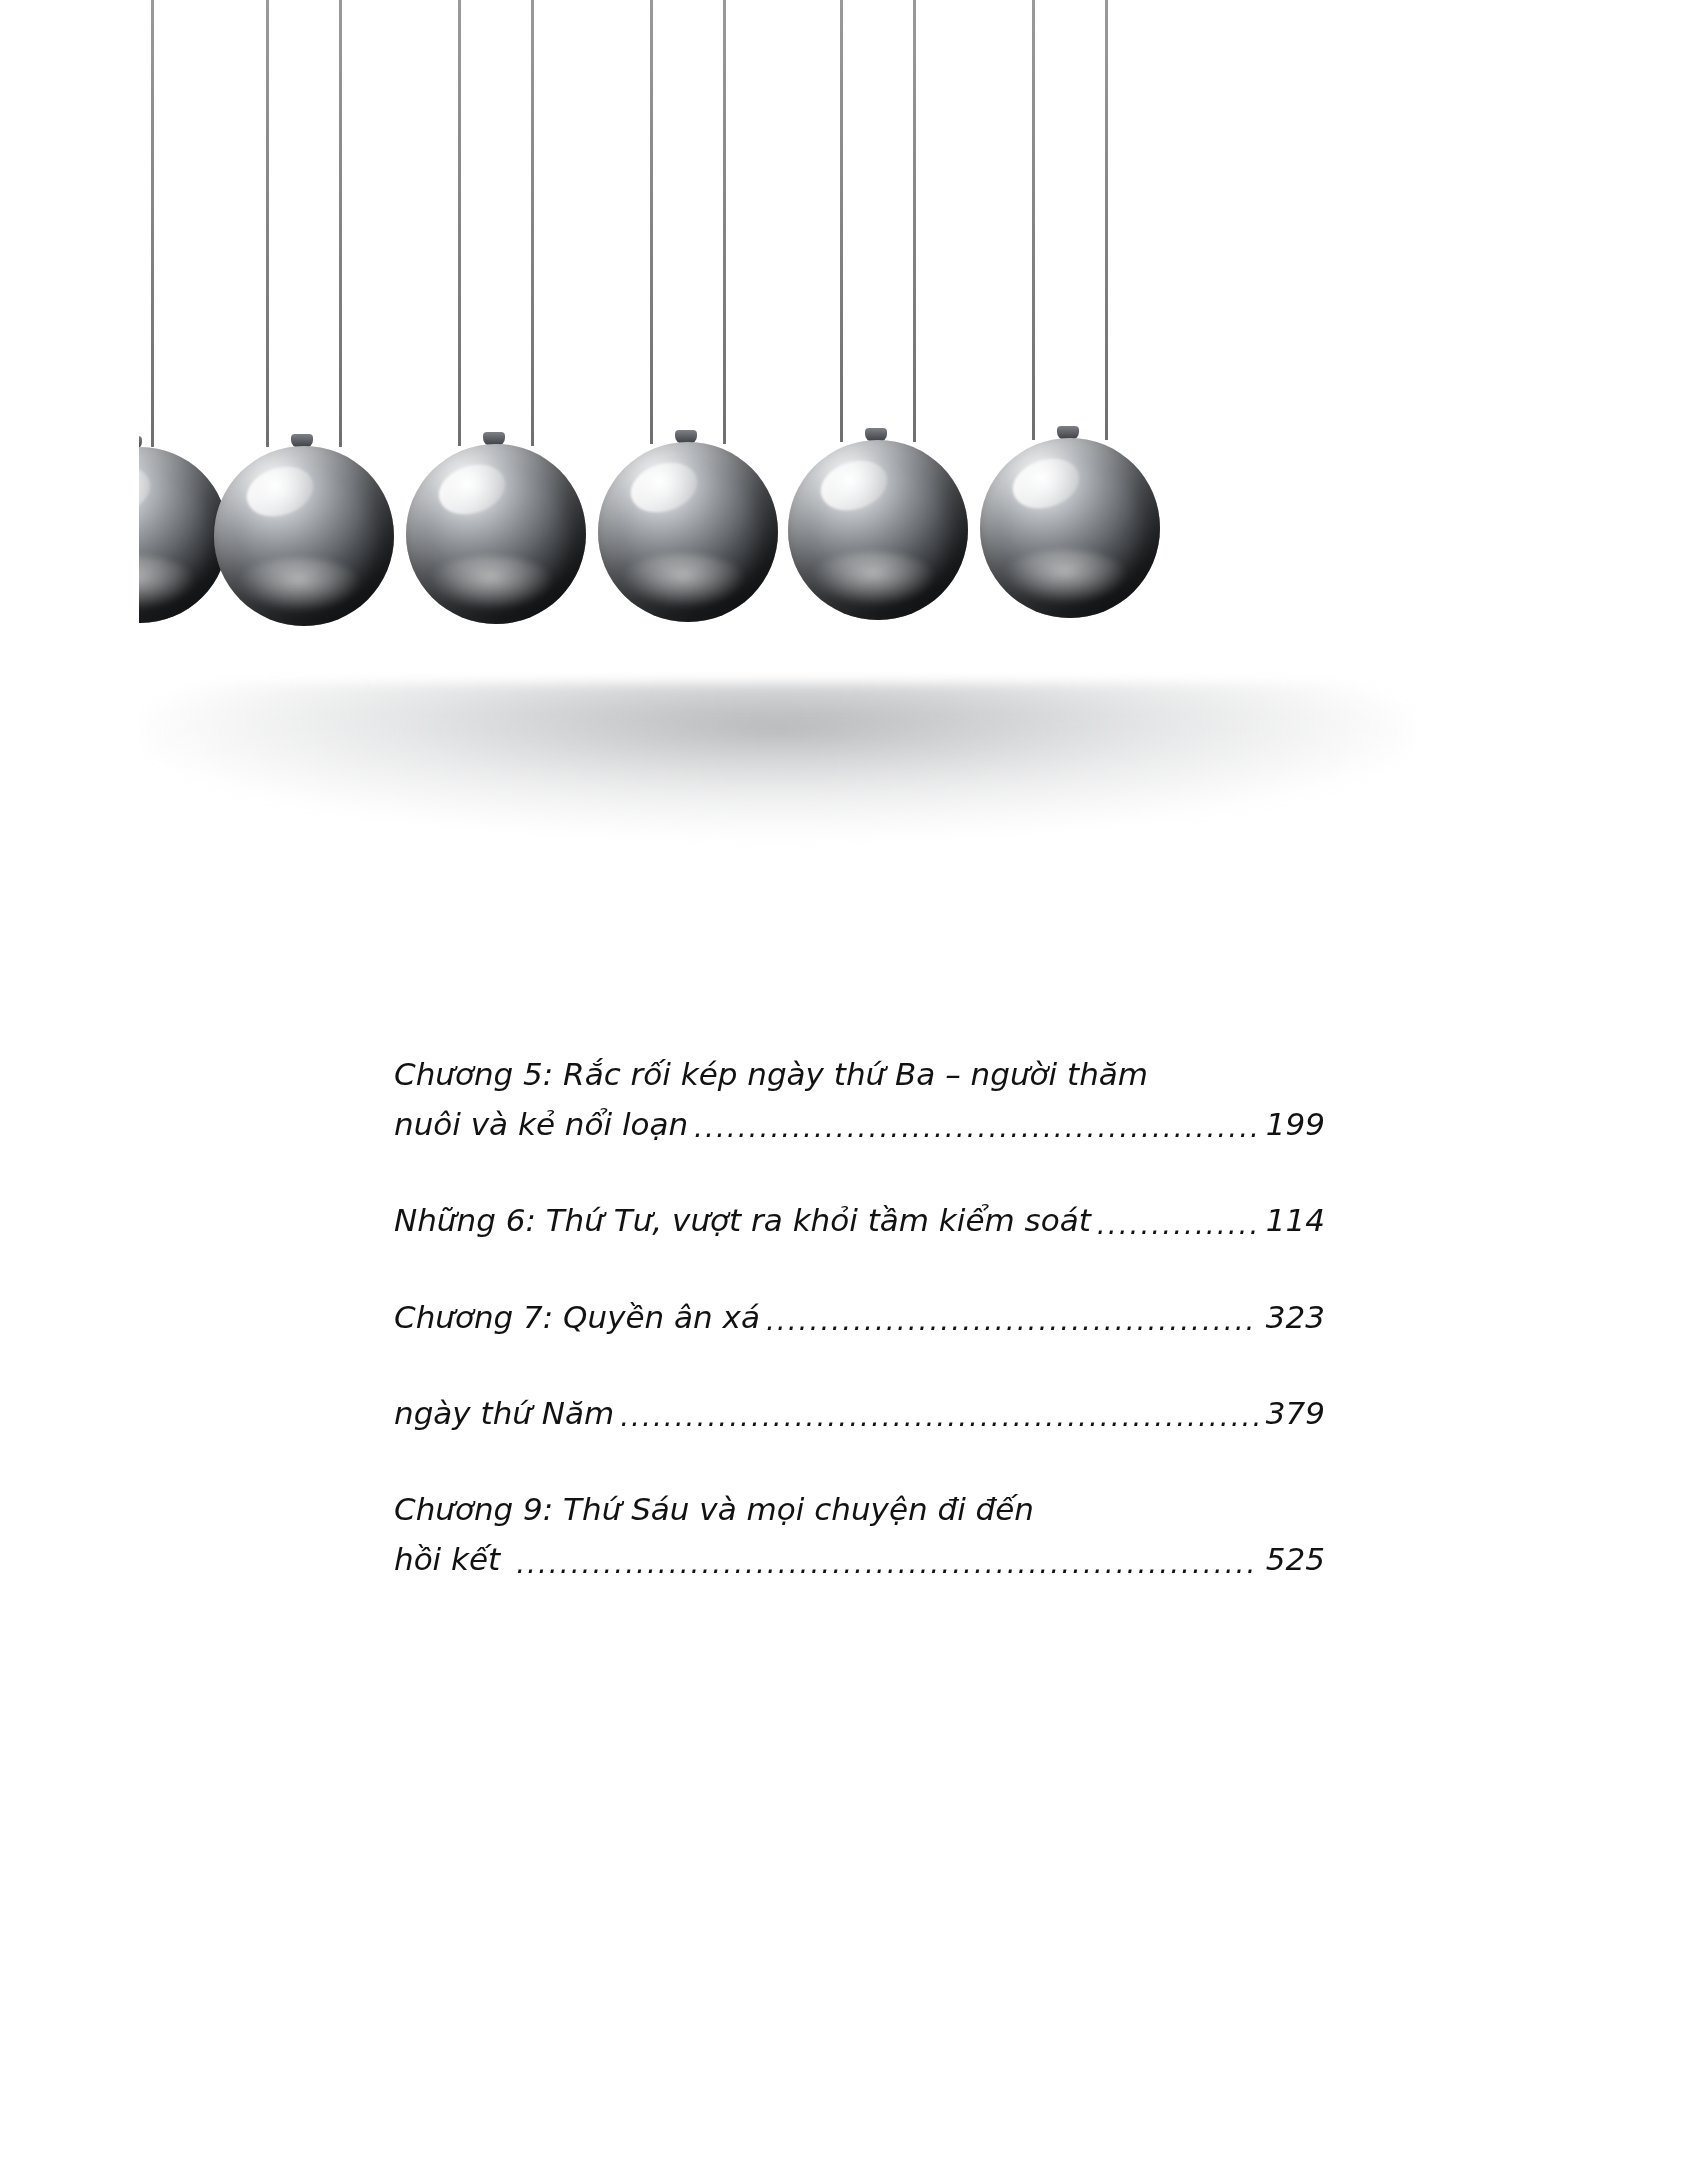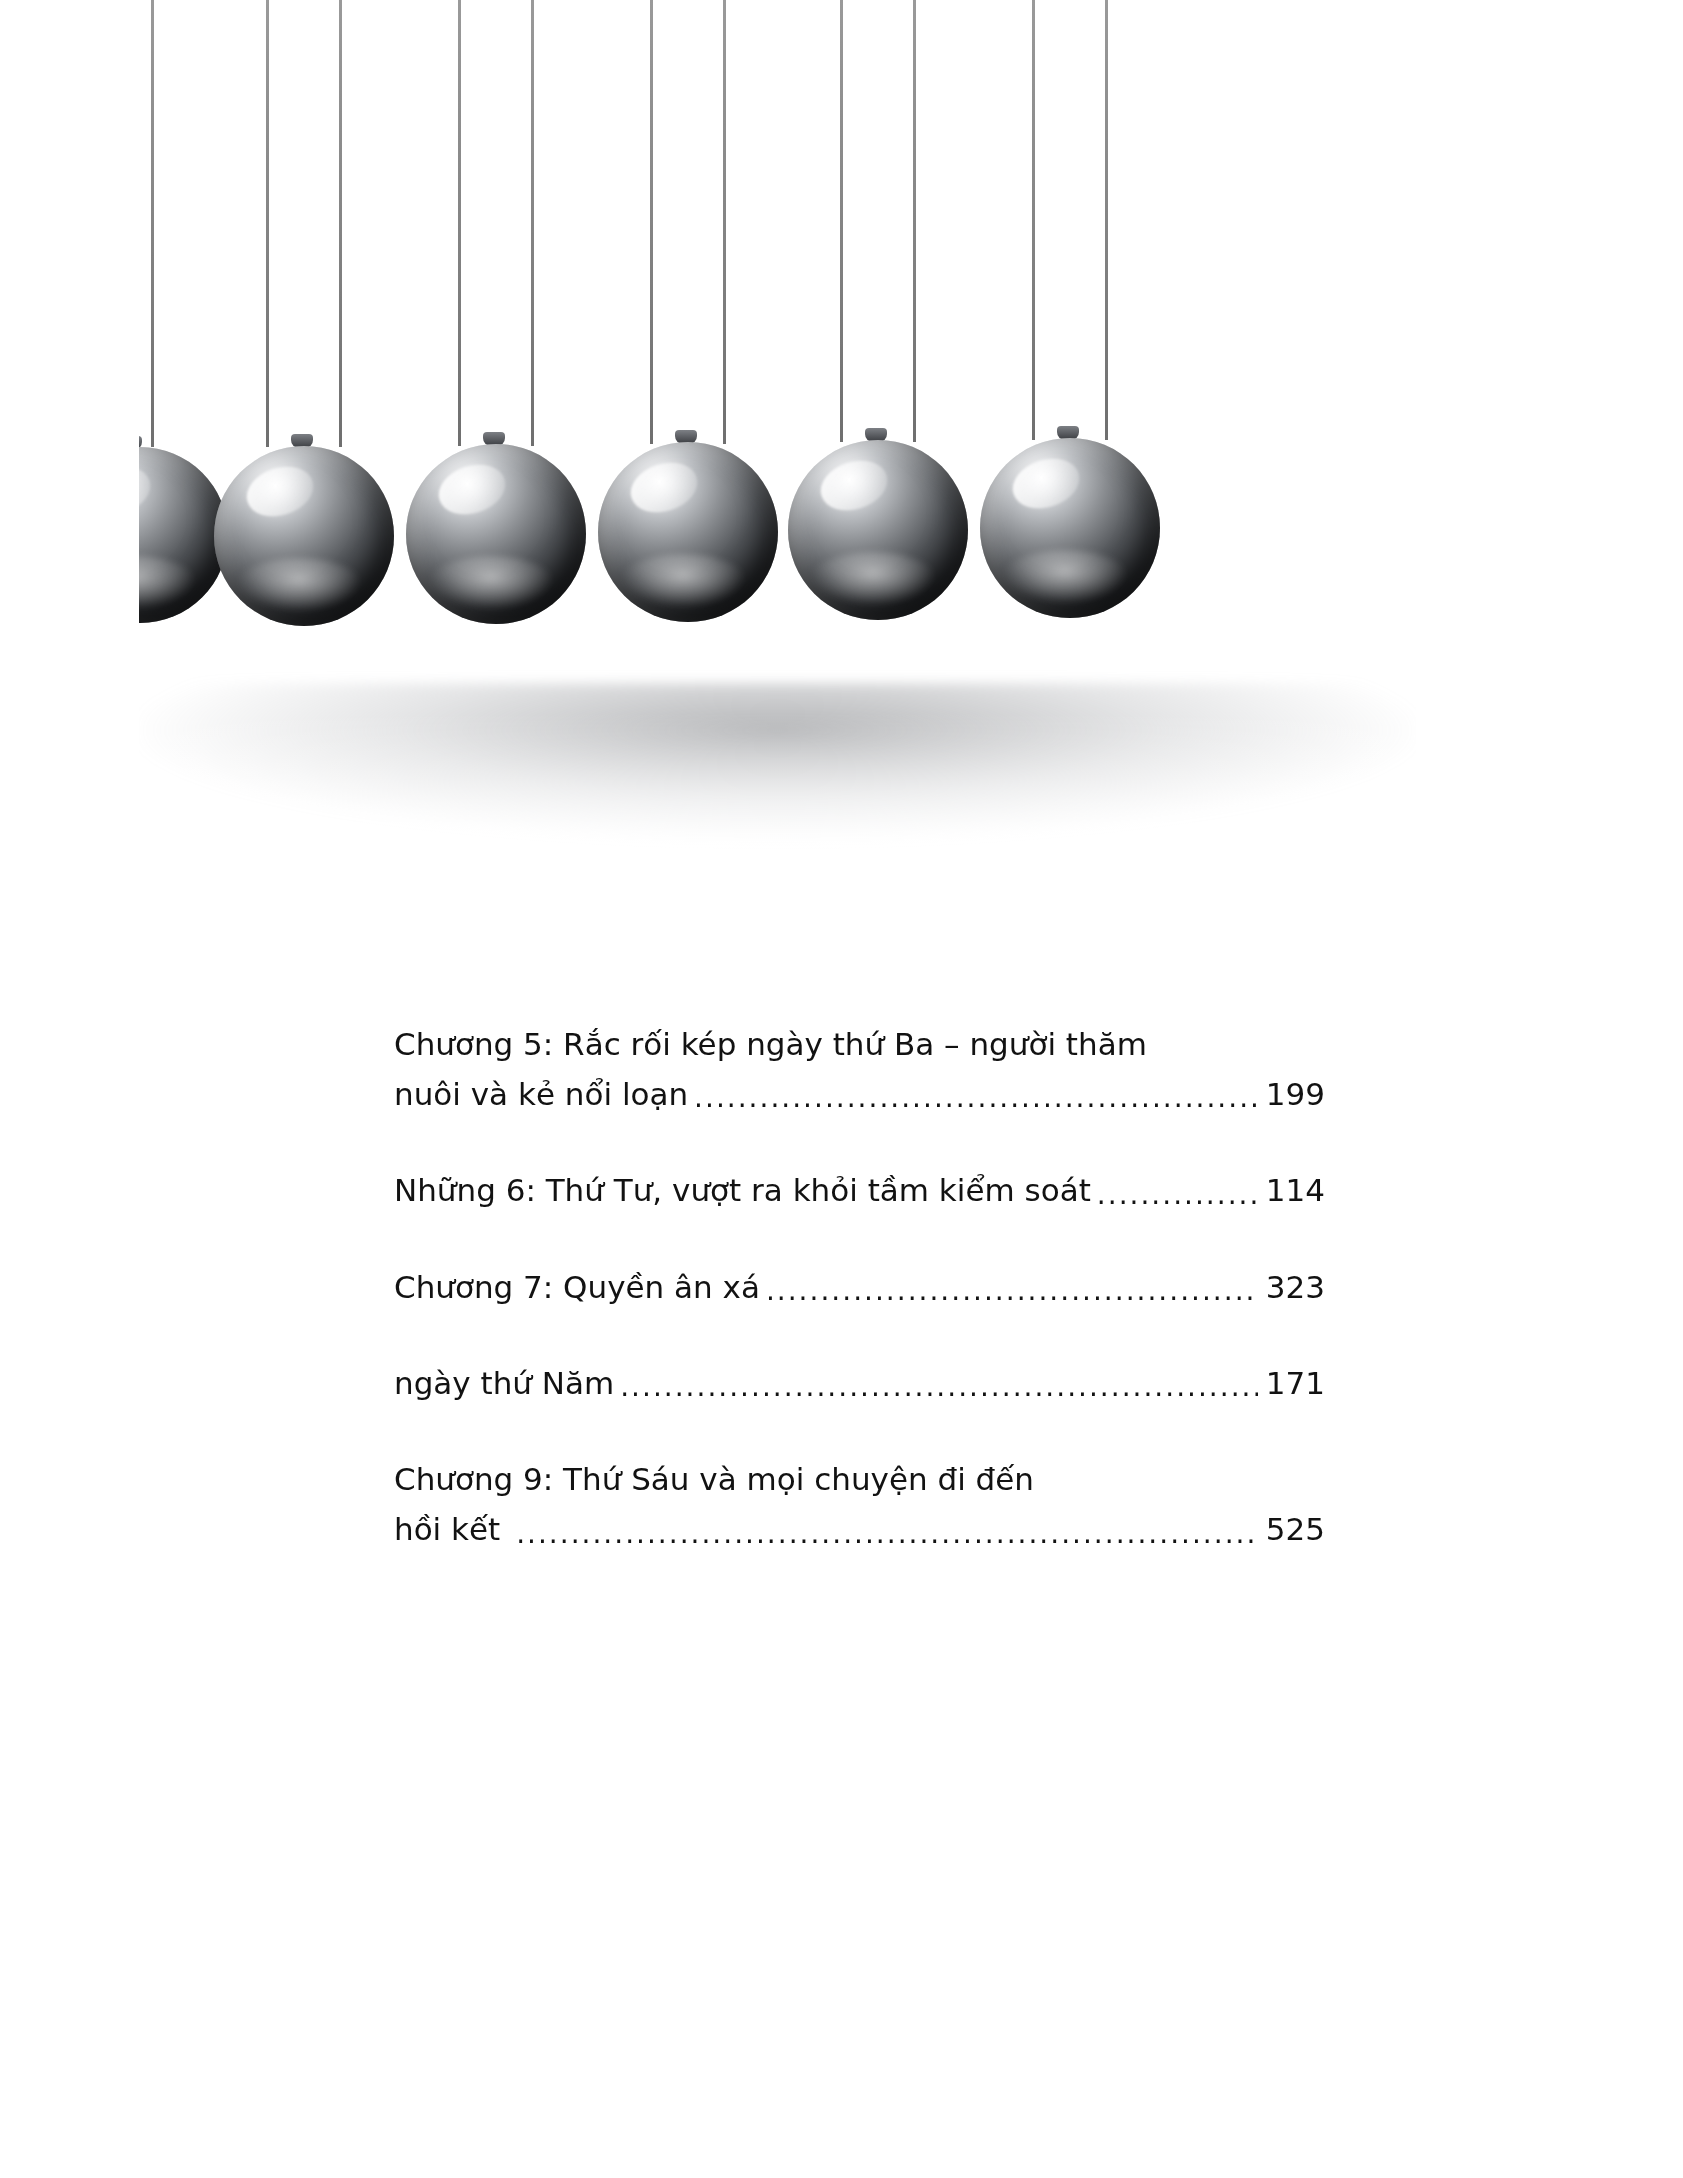--- a/index.html
+++ b/index.html
@@ -96,22 +96,23 @@
     bottom: 0;
     width: 100%;
     height: 257px;
     background: linear-gradient(to bottom, rgba(255,255,255,0) 0%, #ffffff 85%);
   }
 
   
   .toc {
     position: absolute;
     left: 394px;
-    top: 1019px;
+    top: 1049px;
     width: 931px;
+    font-style: italic;
   }
   .toc-entry {
     margin-bottom: 46px;
     font-size: 31px;
     line-height: 1.62;
     color: #121212;
     font-family: "DejaVu Sans", sans-serif;
   }
   .entry-line {
     display: flex;
@@ -218,21 +219,21 @@
       <span class="entry-text">Chương 7: Quyền ân xá</span>
       <span class="leader">........................................................................................</span>
       <span class="page-num">323</span>
     </div>
   </div>
 
   <div class="toc-entry">
     <div class="entry-line">
       <span class="entry-text">ngày thứ Năm</span>
       <span class="leader">........................................................................................</span>
-      <span class="page-num">171</span>
+      <span class="page-num">379</span>
     </div>
   </div>
 
   <div class="toc-entry">
     <div class="entry-line first">
       <span class="entry-text">Chương 9: Thứ Sáu và mọi chuyện đi đến</span>
     </div>
     <div class="entry-line">
       <span class="entry-text">hồi kết </span>
       <span class="leader">........................................................................................</span>

